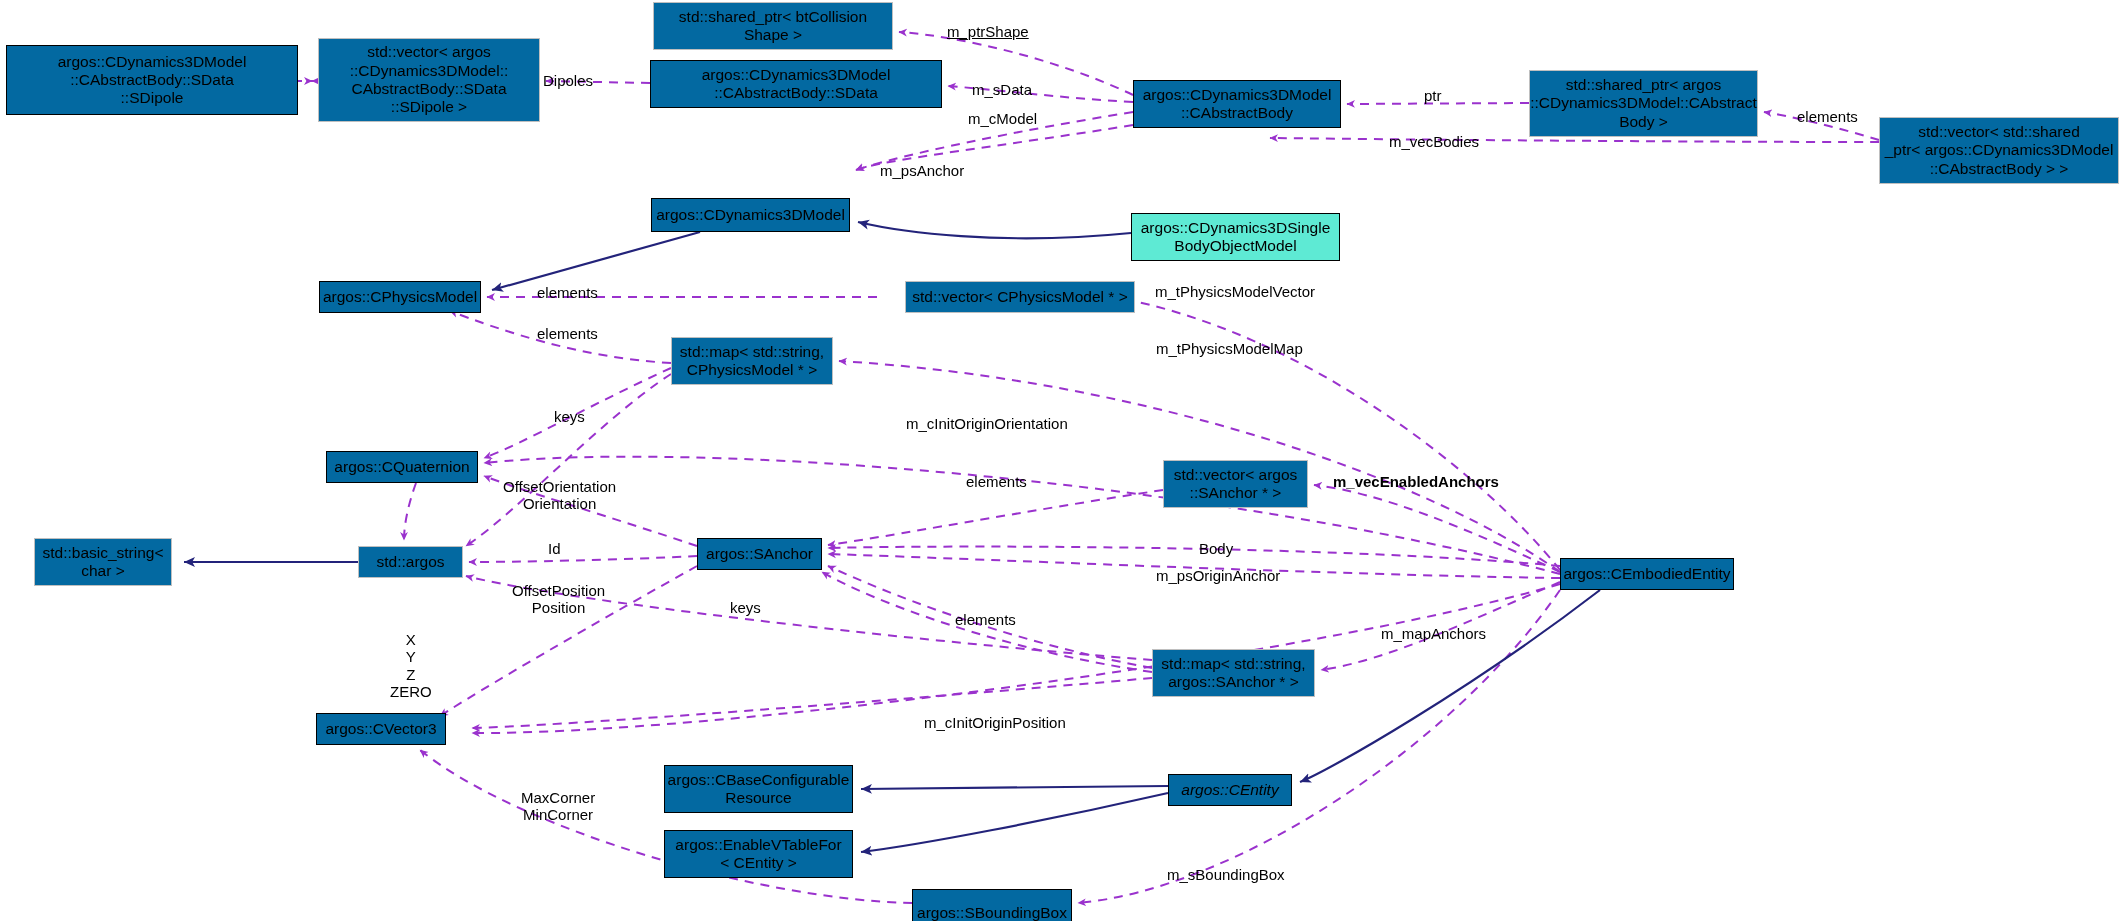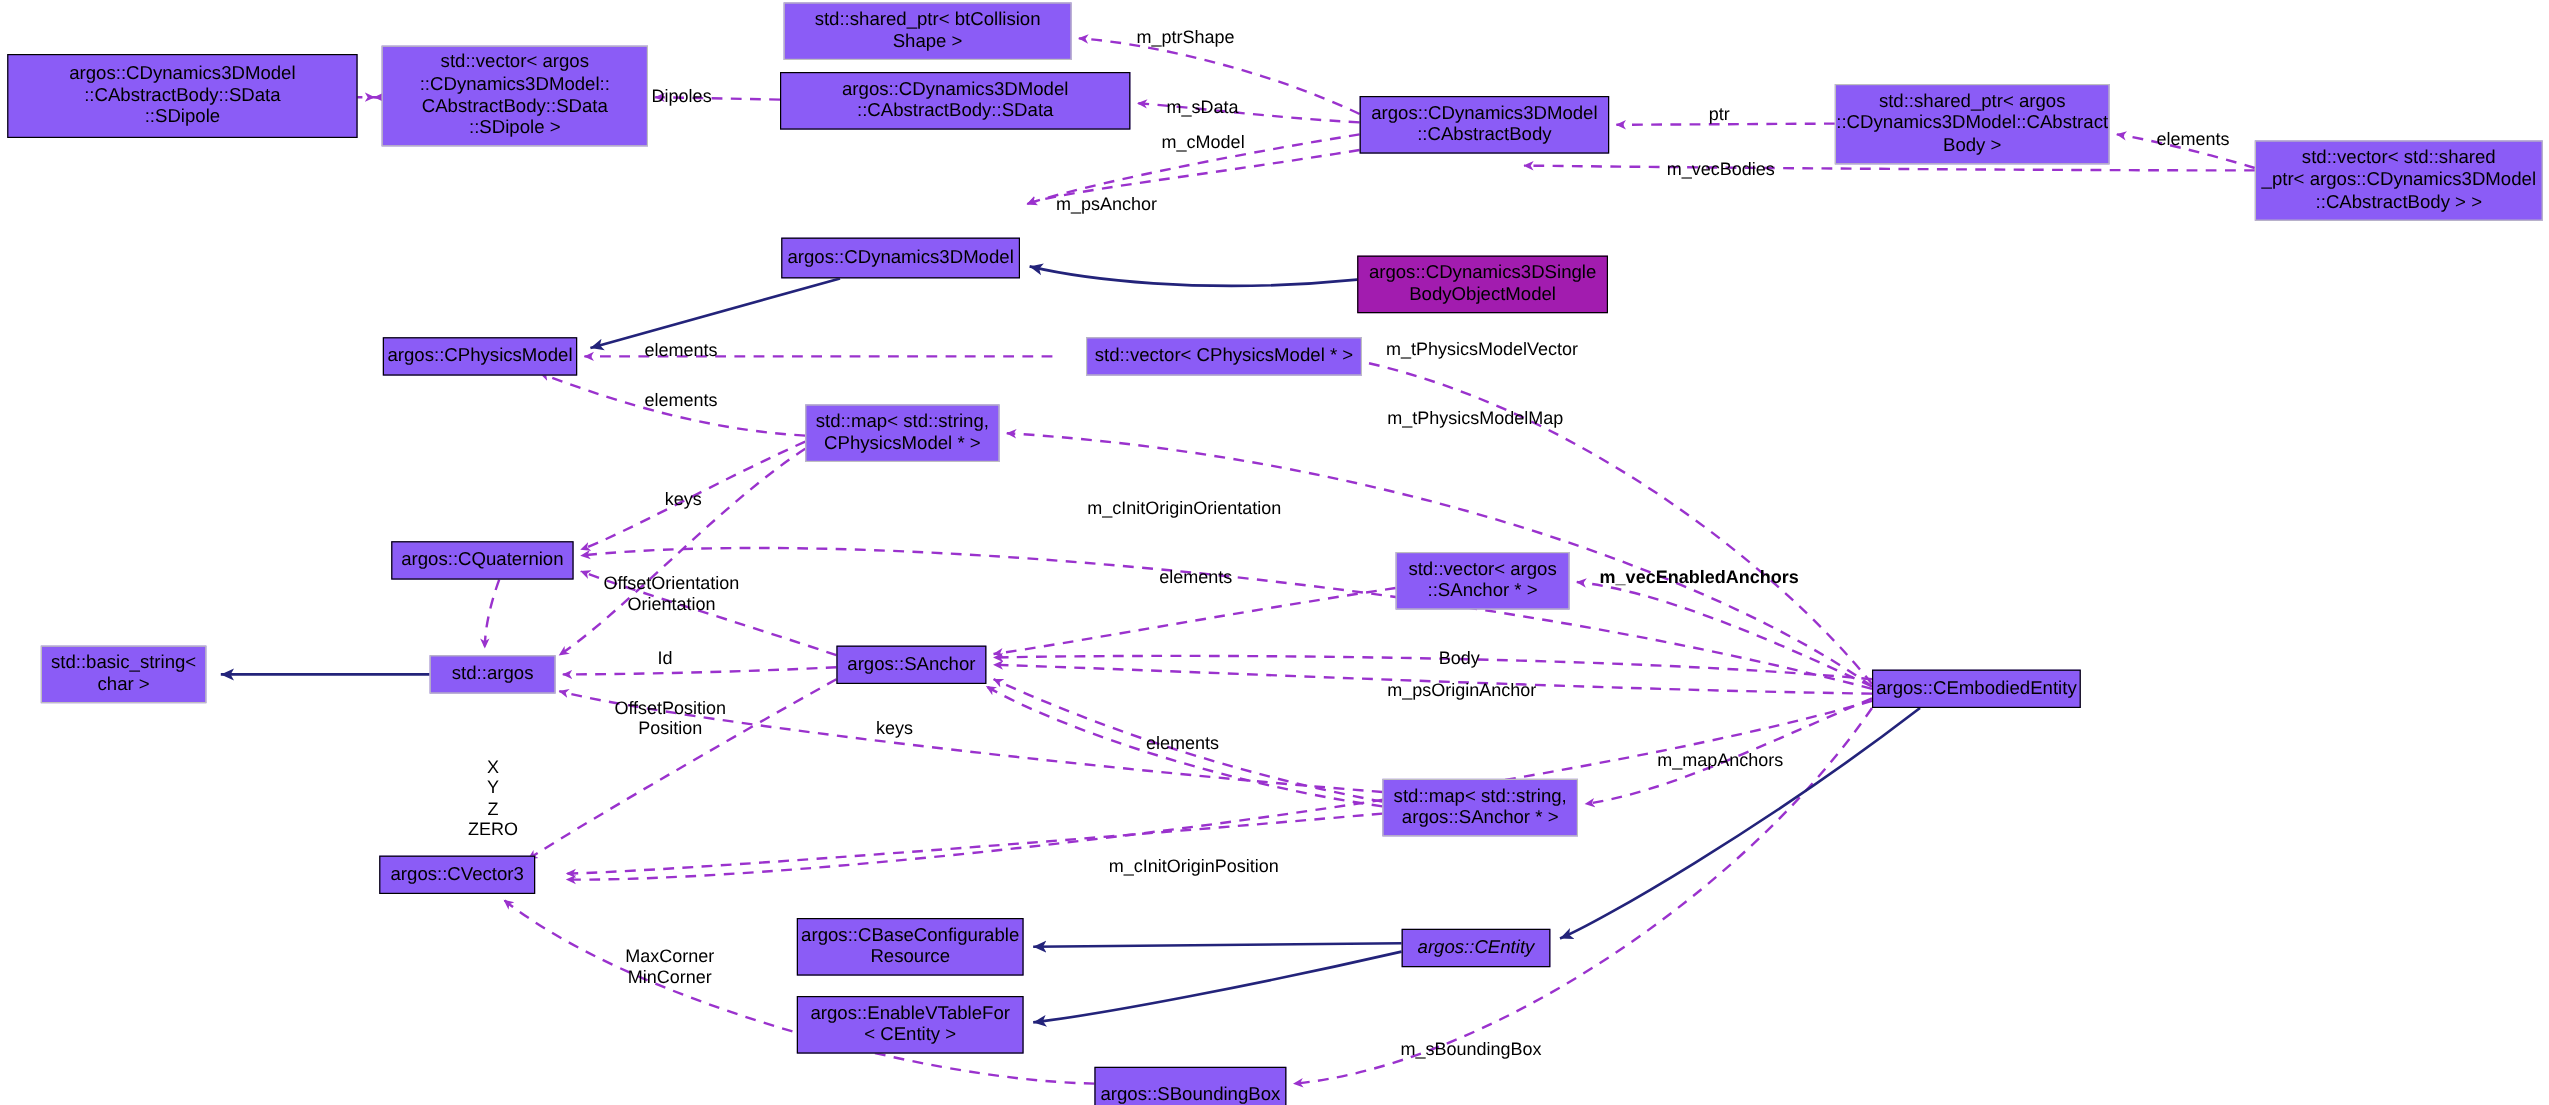--- a/index.html
+++ b/index.html
@@ -26,37 +26,37 @@
   .node {
     position: absolute;
     box-sizing: border-box;
     display: flex;
     align-items: center;
     justify-content: center;
     text-align: center;
     font-size: 15.5px;
     line-height: 1.18;
     color: #000000;
-    background: #8b5cf6;
+    background: #0369a1;
     white-space: pre-line;
     padding: 2px 4px;
     z-index: 5;
   }
   
   .node.tmpl {
     border: 1px solid #bfbfbf;
   }
   
   .node.cls {
     border: 1px solid #000000;
   }
   
   .node.current {
     border: 1px solid #000000;
-    background: #a21caf;
+    background: #5eead4;
   }
   .edge-label {
     position: absolute;
     font-size: 15px;
     color: #000000;
     background: transparent;
     white-space: pre-line;
     text-align: center;
     line-height: 1.16;
     z-index: 4;
@@ -207,21 +207,21 @@
 Resource</div>
       <div class="node cls" style="left: 1168px; top: 774px; width: 124px; height: 32px; font-style: italic;">argos::CEntity</div>
       <div class="node cls" style="left: 664px; top: 830px; width: 189px; height: 48px;">argos::EnableVTableFor
 &lt; CEntity &gt;</div>
       <div class="node cls" style="left: 912px; top: 889px; width: 160px; height: 48px;">argos::SBoundingBox</div>
     </div>
 
   <div id="label-layer">
       <div class="edge-label" style="left: 222px; top: 72px;">elements</div>
       <div class="edge-label" style="left: 543px; top: 72px;">Dipoles</div>
-      <div class="edge-label" style="left: 947px; top: 23px;">m_ptrShape</div>
+      <div class="edge-label" style="left: 947px; top: 23px; text-decoration: underline;">m_ptrShape</div>
       <div class="edge-label" style="left: 972px; top: 81px;">m_sData</div>
       <div class="edge-label" style="left: 968px; top: 110px;">m_cModel</div>
       <div class="edge-label" style="left: 1424px; top: 87px;">ptr</div>
       <div class="edge-label" style="left: 1389px; top: 133px;">m_vecBodies</div>
       <div class="edge-label" style="left: 1797px; top: 108px;">elements</div>
       <div class="edge-label" style="left: 880px; top: 162px;">m_psAnchor</div>
       <div class="edge-label" style="left: 537px; top: 284px;">elements</div>
       <div class="edge-label" style="left: 1155px; top: 283px;">m_tPhysicsModelVector</div>
       <div class="edge-label" style="left: 537px; top: 325px;">elements</div>
       <div class="edge-label" style="left: 1156px; top: 340px;">m_tPhysicsModelMap</div>

